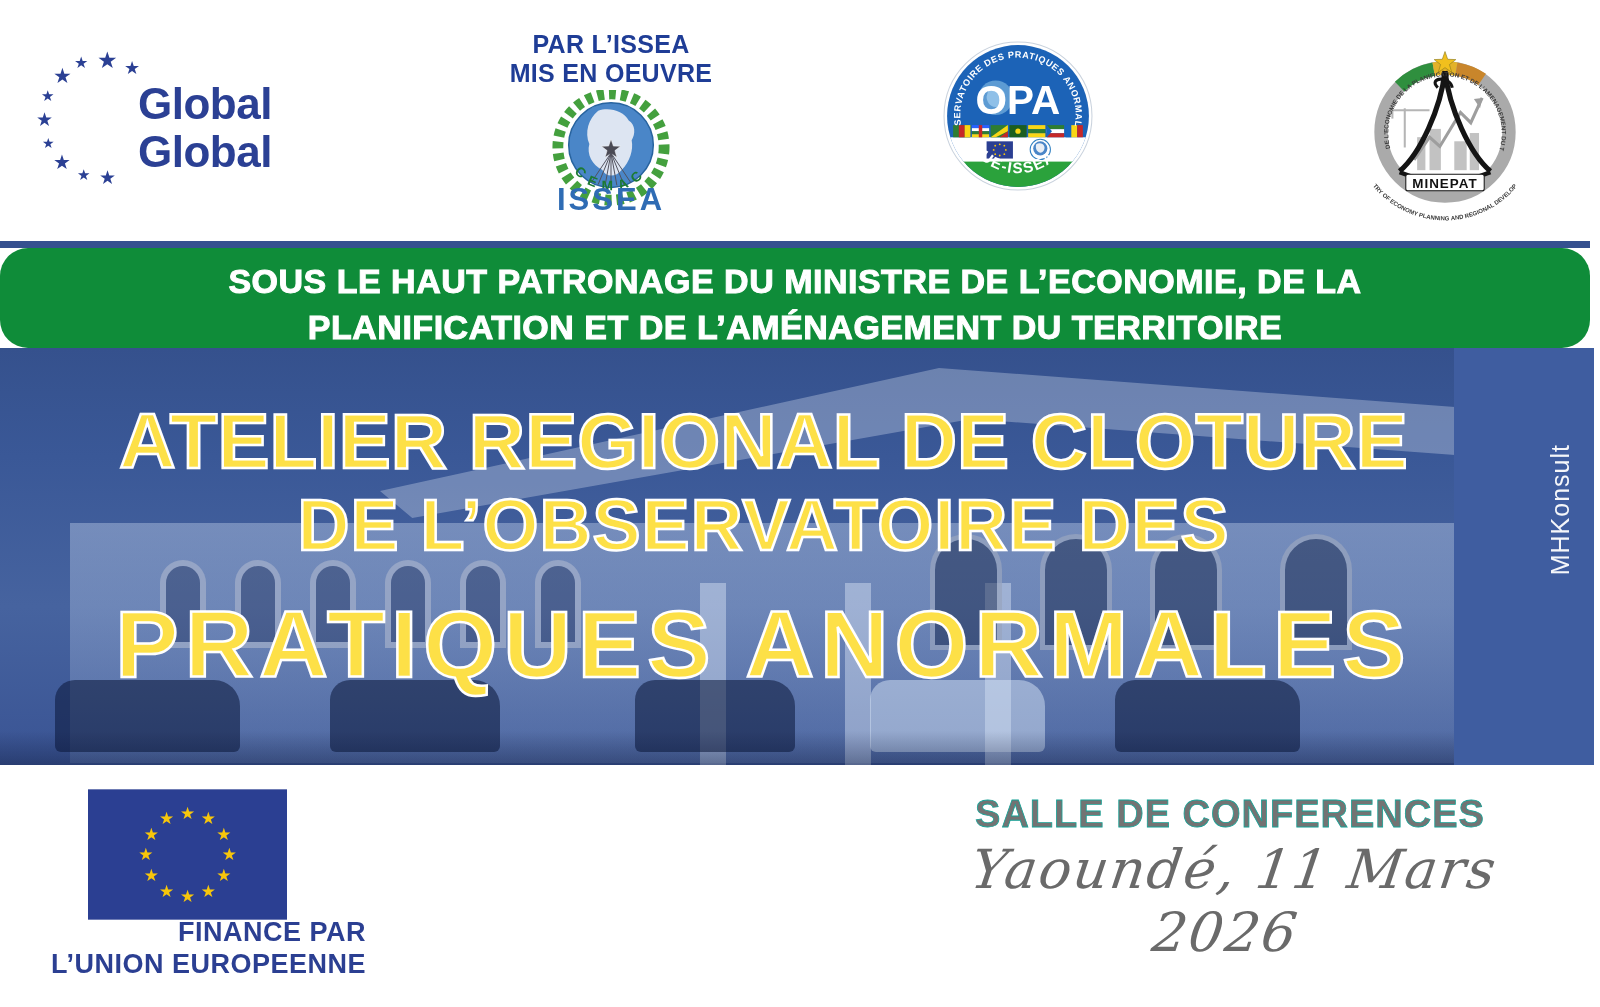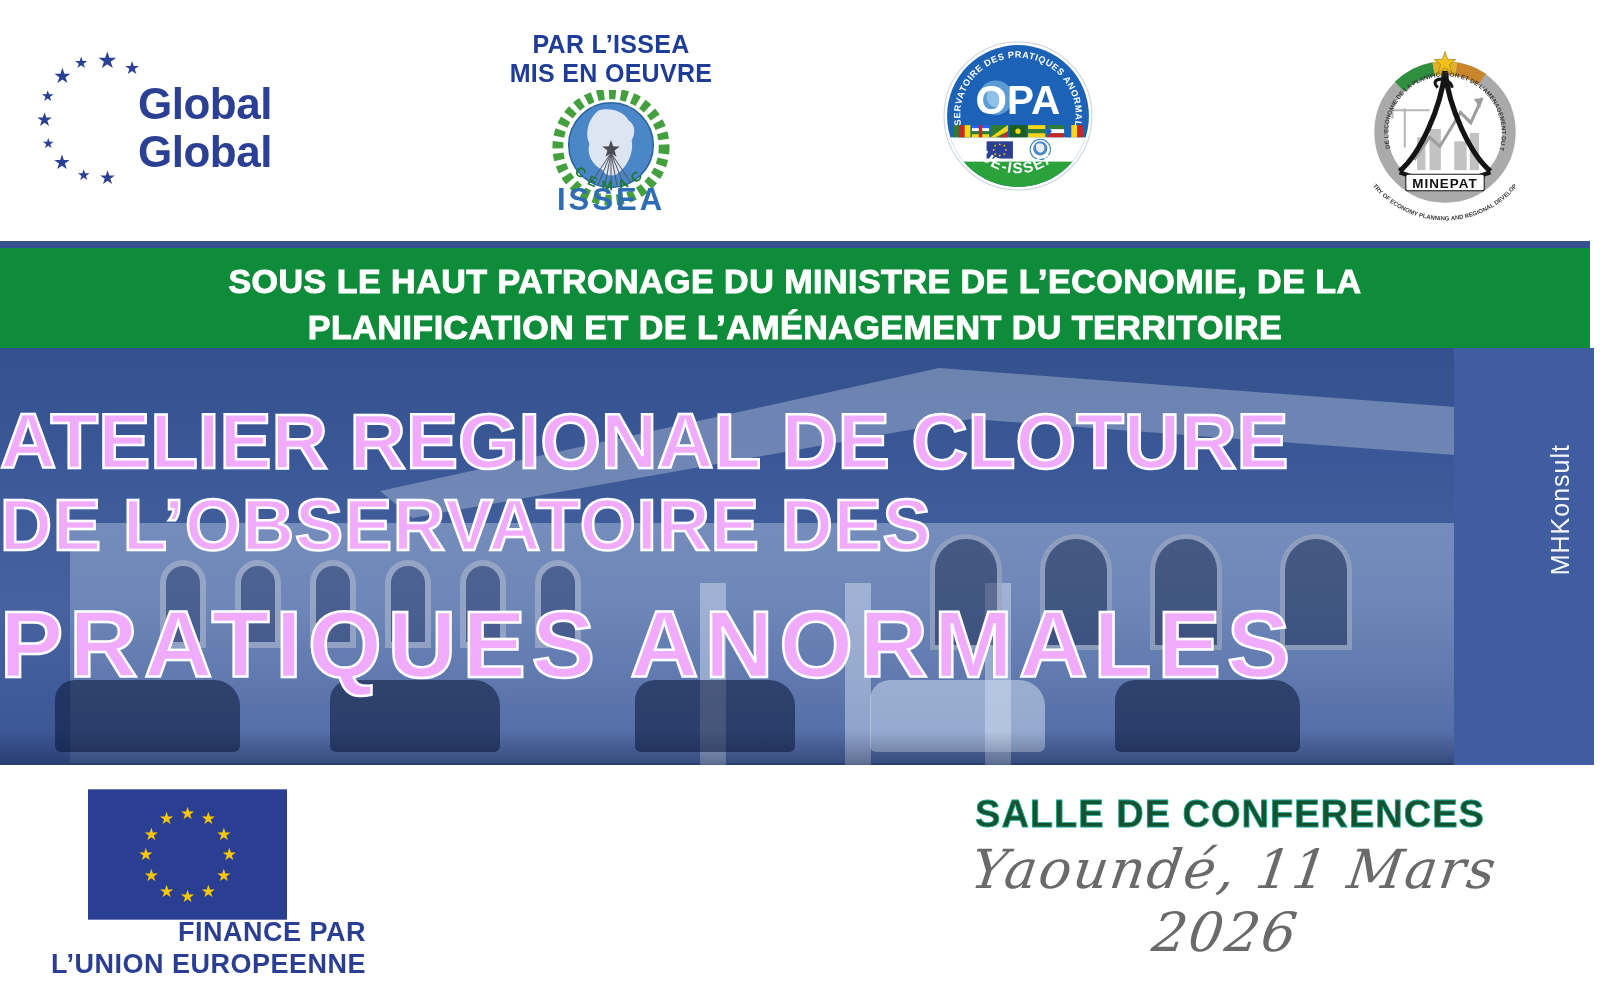--- a/index.html
+++ b/index.html
@@ -17,21 +17,21 @@
   .issea-cap{font-size:25px;font-weight:bold;color:#1f3d96;line-height:1.16;letter-spacing:0.3px;}
   .issea-block svg{display:block;margin:2px auto 0 auto;}
   .issea-name{margin-top:-30px;font-size:31px;font-weight:bold;color:#2f6cb4;letter-spacing:3px;}
   .opa-block{position:absolute;left:928px;top:40px;width:180px;text-align:center;}
   .opa-web{margin-top:4px;font-size:19px;font-weight:bold;color:#0c0c0c;letter-spacing:0.2px;}
   .minepat{position:absolute;left:1356px;top:34px;width:180px;}
   
   .blue-line{position:absolute;left:0;top:241px;width:1590px;height:7px;background:#35508f;}
   .green-band{position:absolute;left:0;top:248px;width:1590px;height:100px;background:#0f8c39;
               color:#fff;text-align:center;font-weight:bold;font-size:34px;line-height:1.36;
-              letter-spacing:0.5px;padding-top:10px;box-sizing:border-box;
+              letter-spacing:0.5px;padding-top:10px;box-sizing:border-box;border-radius:28px;
               -webkit-text-stroke:1px #ffffff;}
   
   .blue-band{position:absolute;left:0;top:348px;width:1594px;height:417px;background:#3a5897;overflow:hidden;}
   .photo{position:absolute;left:0;top:0;width:1455px;height:417px;
          background:linear-gradient(180deg,#35518d 0%,#3a5897 26%,#46639f 62%,#3a5494 100%);}
   .roofline{position:absolute;left:380px;top:20px;width:1075px;height:150px;
             background:rgba(235,242,252,0.30);
             clip-path:polygon(0 82%,52% 0,100% 26%,100% 58%,55% 34%,3% 100%);}
   .wall{position:absolute;left:70px;top:175px;width:1385px;height:240px;
         background:linear-gradient(180deg,rgba(205,219,242,0.38),rgba(150,175,215,0.22));}
@@ -40,32 +40,32 @@
   .win{position:absolute;top:186px;width:72px;height:116px;border-radius:36px 36px 0 0;
        background:rgba(14,28,66,0.46);border:5px solid rgba(216,228,247,0.5);box-sizing:border-box;}
   .pillar{position:absolute;top:235px;width:26px;height:182px;background:rgba(226,236,251,0.42);}
   .car{position:absolute;top:332px;height:72px;border-radius:20px 26px 6px 6px;background:rgba(10,22,56,0.55);}
   .car.light{background:rgba(214,228,246,0.50);}
   .ground{position:absolute;left:0;bottom:0;width:100%;height:34px;
           background:linear-gradient(180deg,rgba(10,20,50,0) ,rgba(10,20,50,0.35));}
   .right-panel{position:absolute;right:0;top:0;width:140px;height:417px;background:#3f5da0;}
   .watermark{position:absolute;left:1546px;top:96px;color:#ffffff;font-size:25px;
              writing-mode:vertical-rl;transform:rotate(180deg);letter-spacing:1px;opacity:0.95;}
-  .title{position:absolute;left:0;width:1455px;text-align:left;color:#f0abfc;font-weight:bold;
-         -webkit-text-stroke:2.5px #ffffff;white-space:nowrap;}
+  .title{position:absolute;left:0;width:1455px;text-align:center;color:#fde047;font-weight:bold;
+         -webkit-text-stroke:2.5px #ffffff;white-space:nowrap;padding-left:36px;}
   .t1{top:48px;font-size:78px;letter-spacing:0px;}
   .t2{top:136px;font-size:72px;letter-spacing:1px;}
   .t3{top:242px;font-size:95px;letter-spacing:6px;}
   
   .footer{position:absolute;left:0;top:765px;width:1600px;height:242px;background:#fff;}
   .eu-flag{position:absolute;left:88px;top:24px;}
   .eu-cap{position:absolute;left:10px;top:152px;width:356px;text-align:right;color:#2b3f92;
           font-weight:bold;font-size:27px;line-height:1.18;letter-spacing:0.5px;}
   .venue{position:absolute;left:950px;top:28px;width:560px;text-align:center;}
-  .venue .salle{color:#14532d;font-weight:bold;font-size:38px;letter-spacing:1px;
+  .venue .salle{color:#737373;font-weight:bold;font-size:38px;letter-spacing:1px;
                 -webkit-text-stroke:0.8px #18a296;}
   .venue .hall{color:#18a296;font-weight:bold;font-size:64px;letter-spacing:2px;margin-top:-4px;
                -webkit-text-stroke:1.5px #18a296;}
   .venue .date{color:#6a6a6a;font-family:"DejaVu Serif",serif;font-style:italic;font-size:54px;
                margin-top:2px;transform:skewX(-8deg);letter-spacing:2px;}
 </style>
 </head>
 <body>
 
 <div class="poster">

